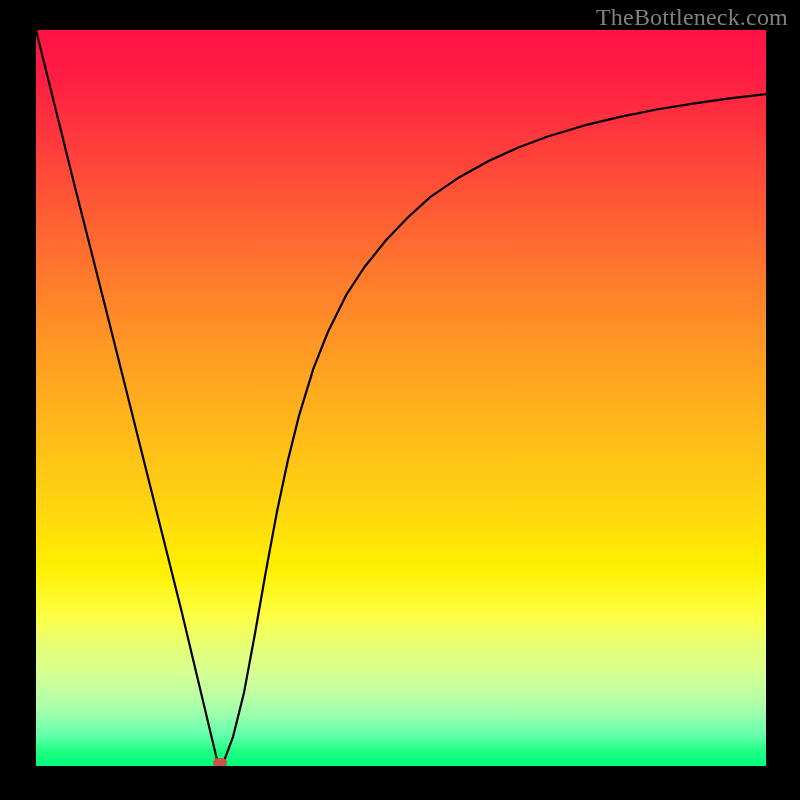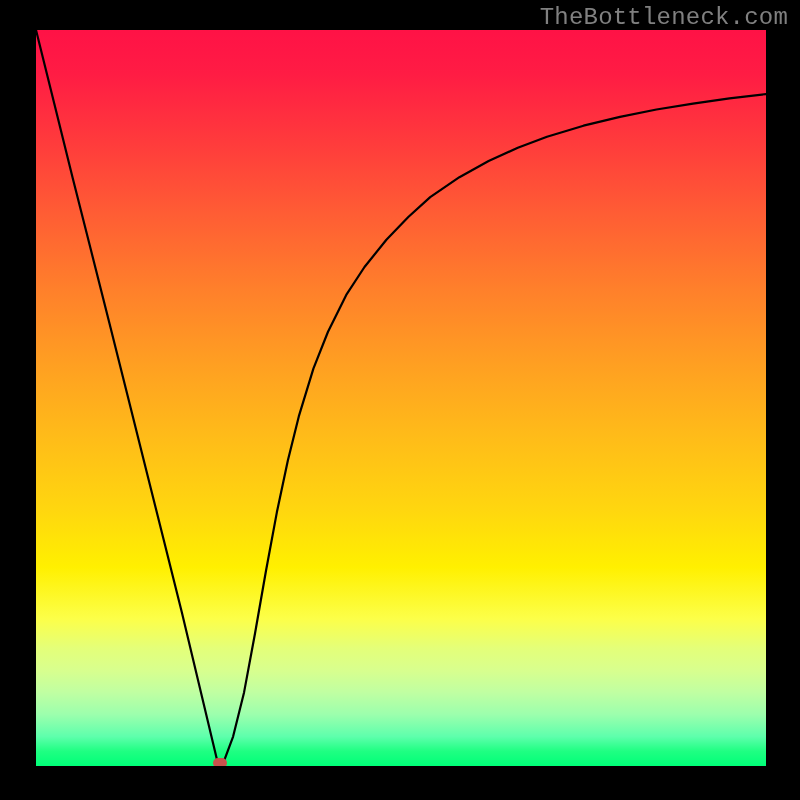--- a/index.html
+++ b/index.html
@@ -14,21 +14,21 @@
     position: relative;
     width: 800px;
     height: 800px;
     background: #000;
   }
   .watermark {
     position: absolute;
     top: 4px;
     right: 12px;
     color: #808080;
-    font-family: Liberation Mono, monospace;
+    font-family: Liberation Serif, serif;
     font-size: 24px;
     letter-spacing: 0.2px;
   }
   .plot-area {
     position: absolute;
     left: 36px;
     top: 30px;
     width: 730px;
     height: 736px;
     overflow: hidden;

